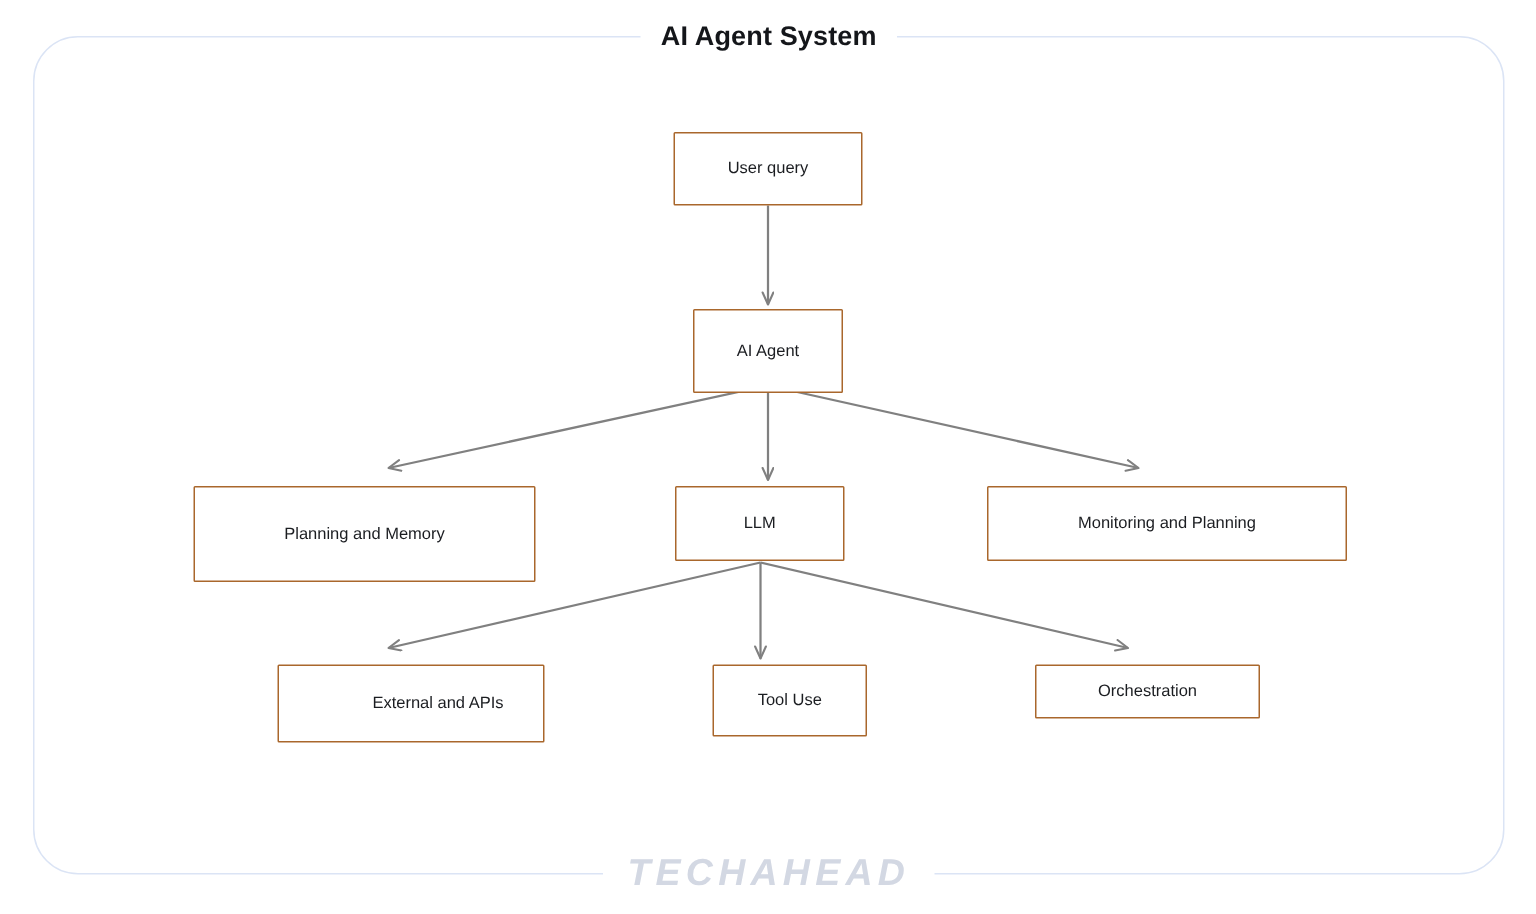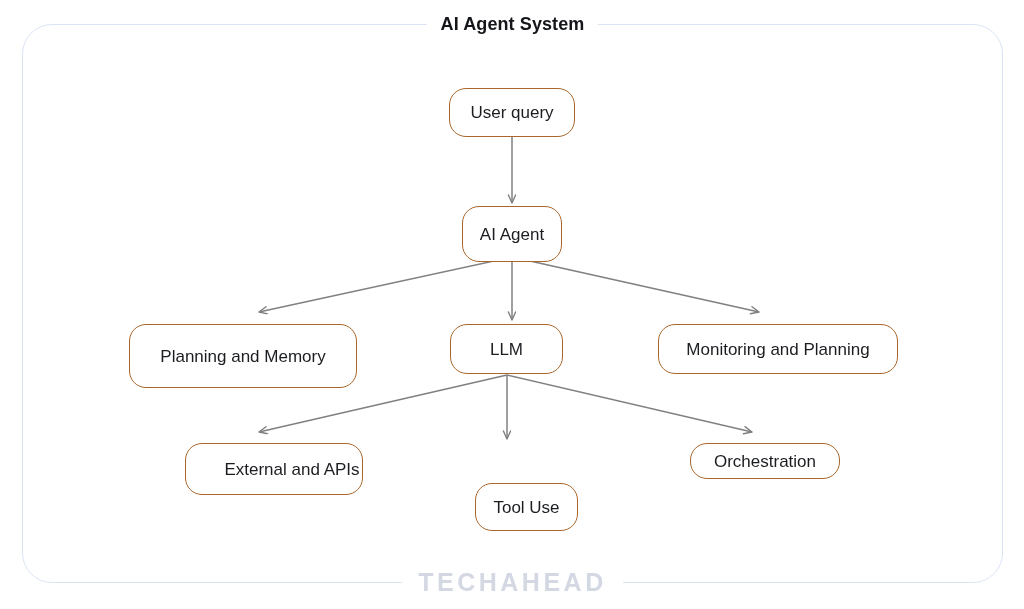--- a/index.html
+++ b/index.html
@@ -51,20 +51,21 @@
   }
 
   
   .panel-watermark {
     position: absolute;
     left: 0;
     right: 0;
     bottom: -14px;
     text-align: center;
     pointer-events: none;
+    font-style: italic;
   }
   .panel-watermark span {
     display: inline-block;
     background: #ffffff;
     padding: 0 16px;
     font-size: 25px;
     font-weight: bold;
     color: #d3d8e3;
     letter-spacing: 3.5px;
     line-height: 28px;
@@ -86,24 +87,24 @@
     height: 609px;
   }
 
   
   .node {
     position: absolute;
     display: flex;
     align-items: center;
     justify-content: center;
     border: 1.6px solid #a9672c;
-    border-radius: 17px;
+    border-radius: 1px;
     background: #ffffff;
     color: #1b1d21;
-    font-size: 17px;
+    font-size: 11px;
     line-height: 1;
     white-space: nowrap;
   }
 </style>
 </head>
 <body>
 
 <div id="screenshot">
 
   <div class="diagram">
@@ -142,21 +143,21 @@
     </div>
 
     <div class="node" style="left:658px;top:324px;width:240px;height:50px;">
       <span>Monitoring and Planning</span>
     </div>
 
     <div class="node" style="left:185px;top:443px;width:178px;height:52px;padding-left:36px;">
       <span>External and APIs</span>
     </div>
 
-    <div class="node" style="left:475px;top:443px;width:103px;height:48px;margin-top:40px;">
+    <div class="node" style="left:475px;top:443px;width:103px;height:48px;">
       <span>Tool Use</span>
     </div>
 
     <div class="node" style="left:690px;top:443px;width:150px;height:36px;">
       <span>Orchestration</span>
     </div>
 
   </div>
 
   <div class="panel">

